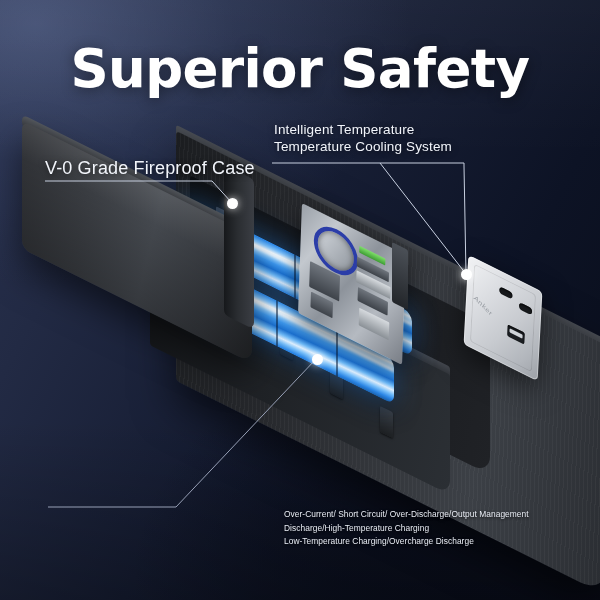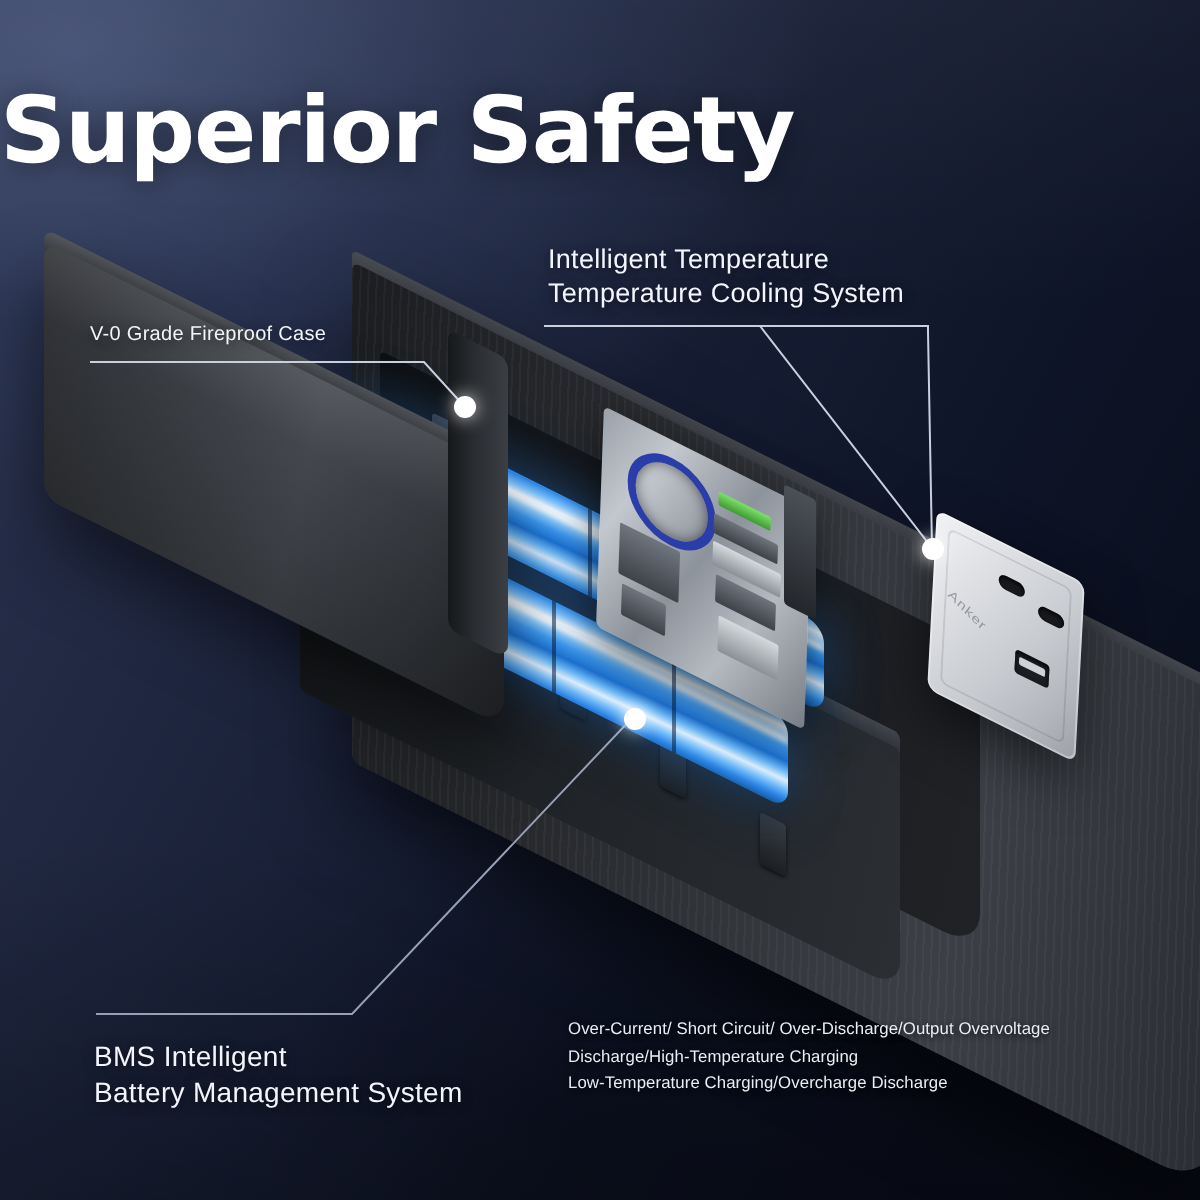--- a/index.html
+++ b/index.html
@@ -15,36 +15,36 @@
       radial-gradient(ellipse 420px 300px at 78% 96%, rgba(10,14,28,0.95) 0%, rgba(10,14,28,0.55) 45%, rgba(10,14,28,0.0) 80%),
       linear-gradient(118deg, #2b3350 0%, #222a44 22%, #161d33 48%, #0d1325 72%, #080c18 100%);
   }
   #stage:after{
     content:"";position:absolute;inset:0;pointer-events:none;
     background:linear-gradient(180deg, rgba(255,255,255,0.035) 0%, rgba(255,255,255,0.0) 26%, rgba(0,0,0,0.0) 70%, rgba(0,0,0,0.28) 100%);
   }
 
   
   .title{
-    position:absolute;left:0;right:0;top:38px;
-    color:#ffffff;font-size:46px;font-weight:700;letter-spacing:-0.6px;
+    position:absolute;left:0;right:0;top:38px;text-align:center;
+    color:#ffffff;font-size:53px;font-weight:700;letter-spacing:-0.6px;
     font-family:"DejaVu Sans","Liberation Sans",sans-serif;
     text-shadow:0 2px 14px rgba(0,0,0,0.45);
     z-index:40;
   }
 
   
   .callout{position:absolute;color:#f2f5fb;z-index:42;}
   .callout .ln{display:block;white-space:nowrap;
     font-size:13.5px;font-weight:400;letter-spacing:0.15px;line-height:16.5px;
     text-shadow:0 1px 6px rgba(0,0,0,0.6);}
   #co-cooling{left:274px;top:122px;}
   #co-cooling .ln{font-size:13.5px;}
   #co-case{left:45px;top:160px;}
-  #co-case .ln{font-size:10px;}
+  #co-case .ln{font-size:18px;}
   #co-bms{left:47px;top:519px;}
   #co-bms .ln{font-size:14px;line-height:18px;}
 
   
   #leaders{position:absolute;inset:0;z-index:41;pointer-events:none;}
 
   
   #prot{position:absolute;left:284px;top:508px;z-index:42;}
   #prot .pl{display:block;white-space:nowrap;color:#e9edf5;
     font-size:8.4px;line-height:13.6px;letter-spacing:0.05px;
@@ -264,24 +264,20 @@
 
   <div class="callout" id="co-case">
     <span class="ln">V-0 Grade Fireproof Case</span>
   </div>
 
   <div class="callout" id="co-cooling">
     <span class="ln">Intelligent Temperature</span>
     <span class="ln">Temperature Cooling System</span>
   </div>
 
-  <div class="callout" id="co-bms">
-    <span class="ln">BMS Intelligent</span>
-    <span class="ln">Battery Management System</span>
-  </div>
 
   <div id="prot">
-    <span class="pl">Over-Current/ Short Circuit/ Over-Discharge/Output Overvoltage</span>
+    <span class="pl">Over-Current/ Short Circuit/ Over-Discharge/Output Management</span>
     <span class="pl">Discharge/High-Temperature Charging</span>
     <span class="pl">Low-Temperature Charging/Overcharge Discharge</span>
   </div>
 
 </div>
 
 </body></html>

